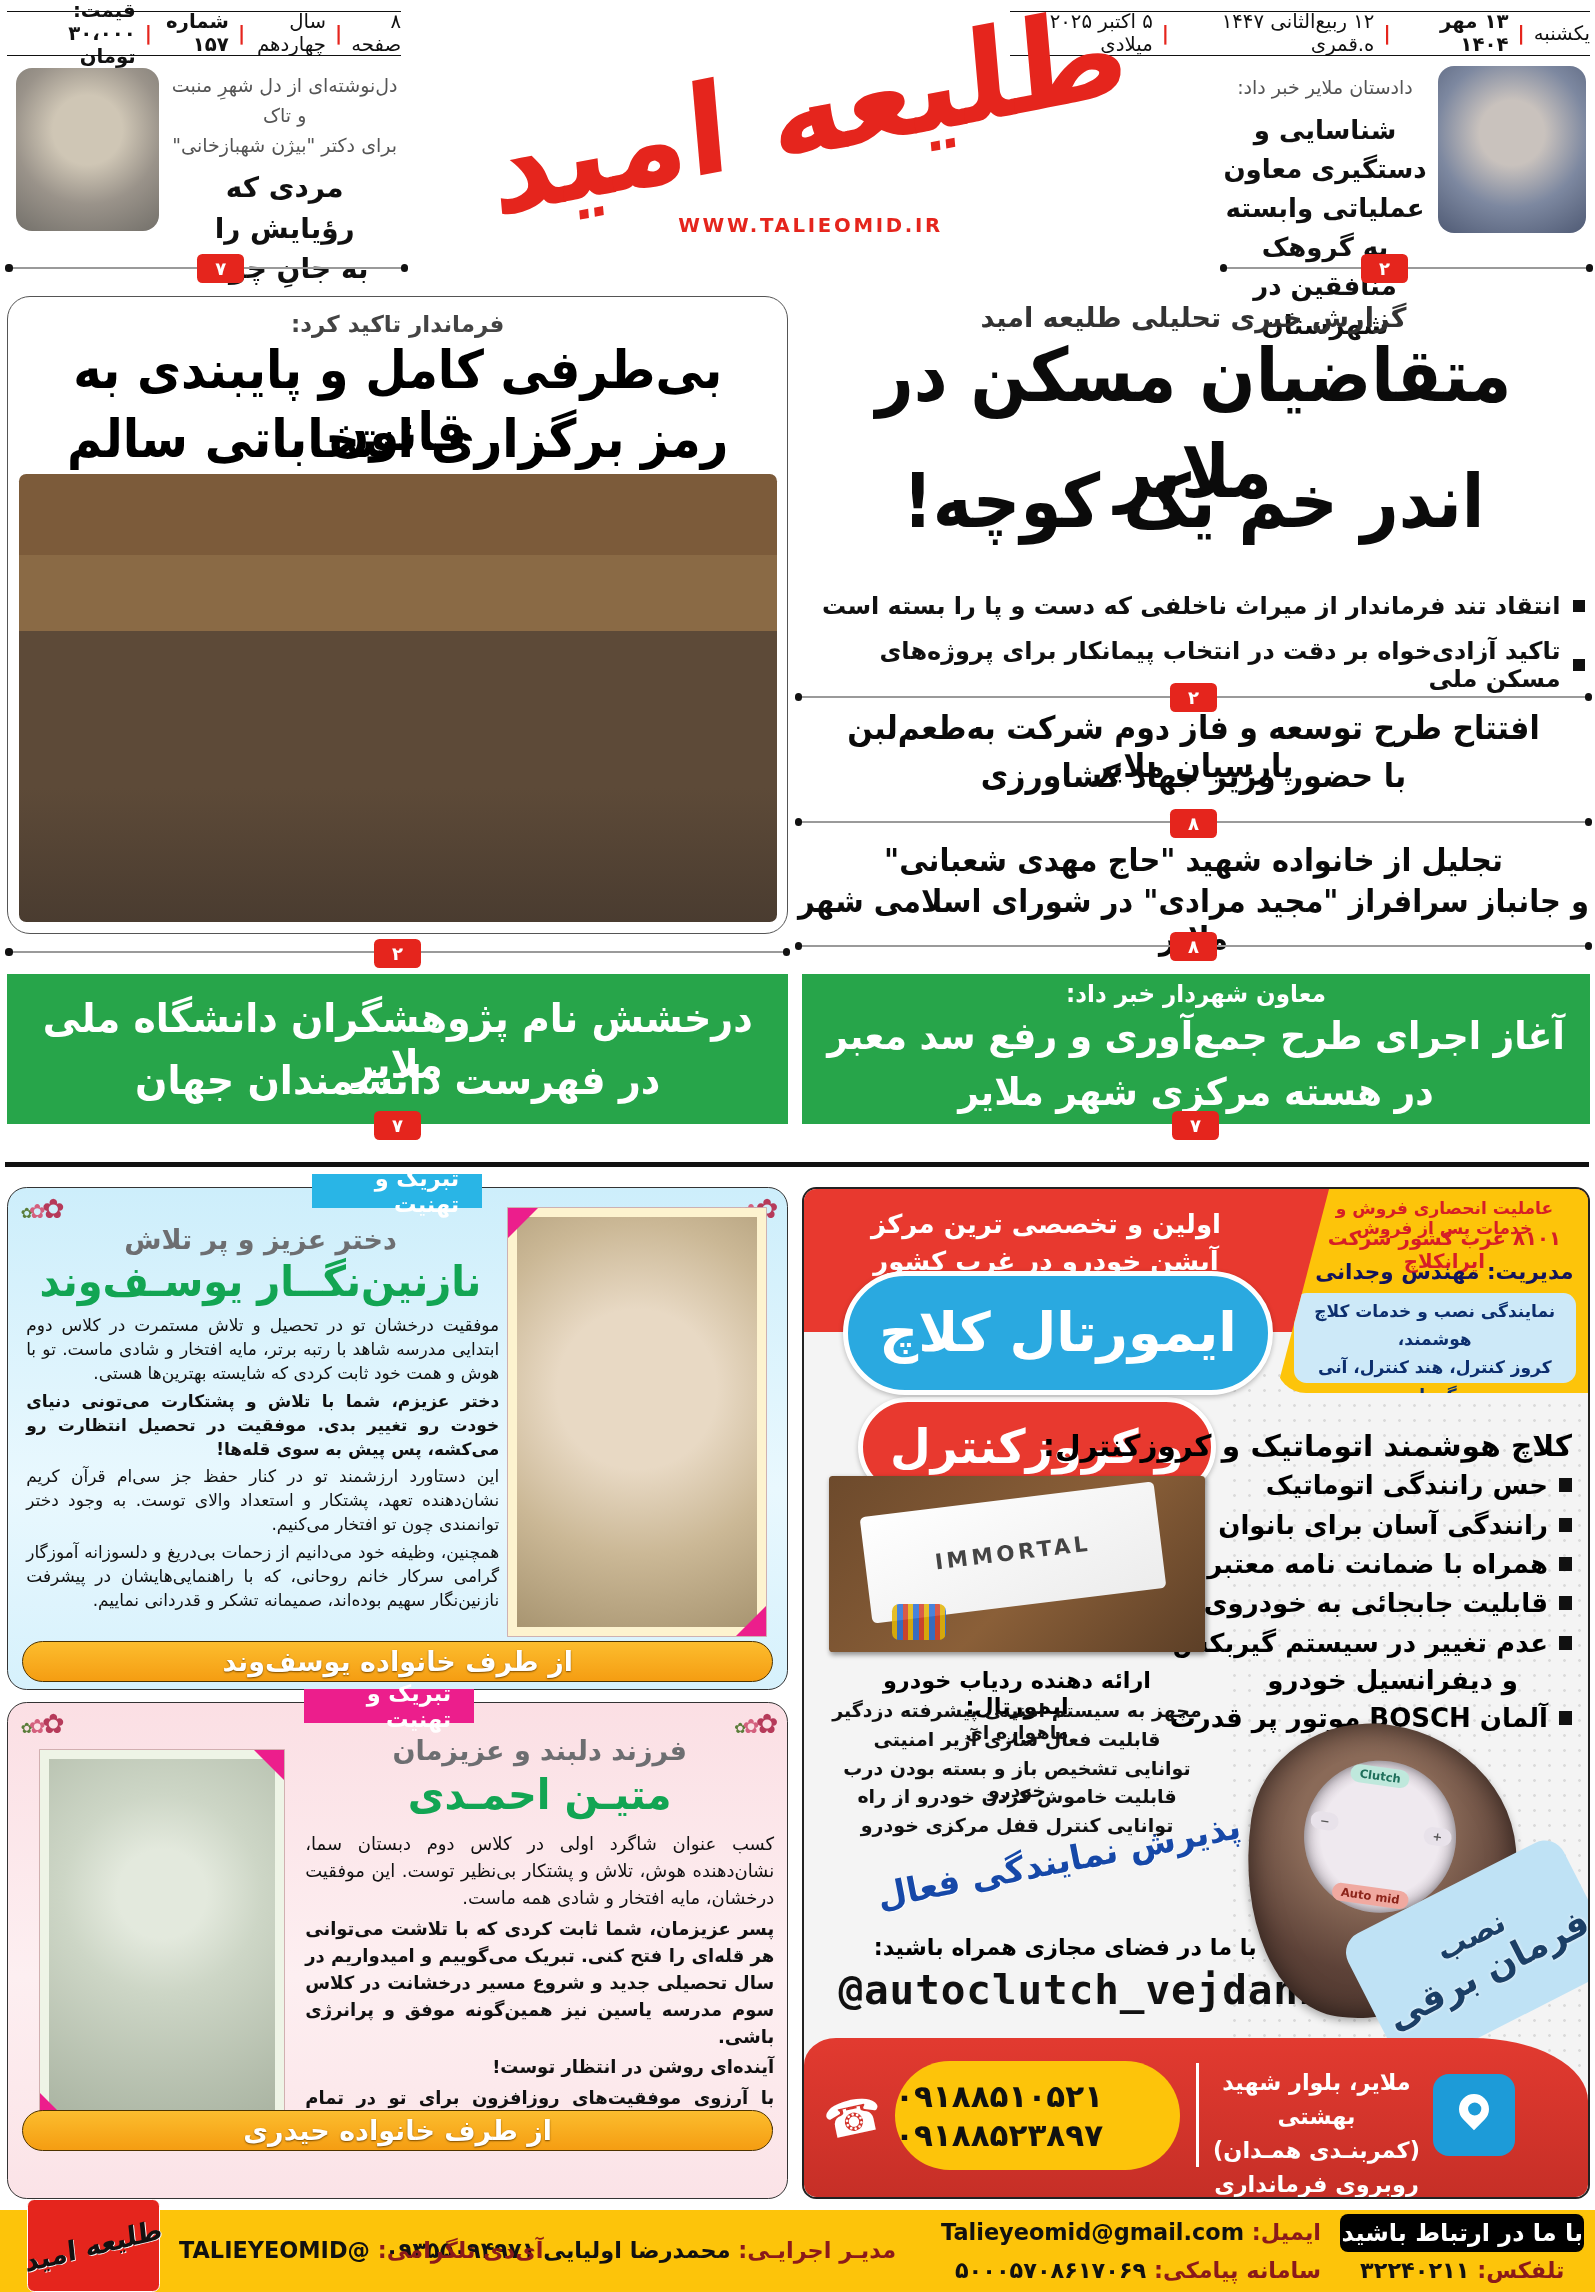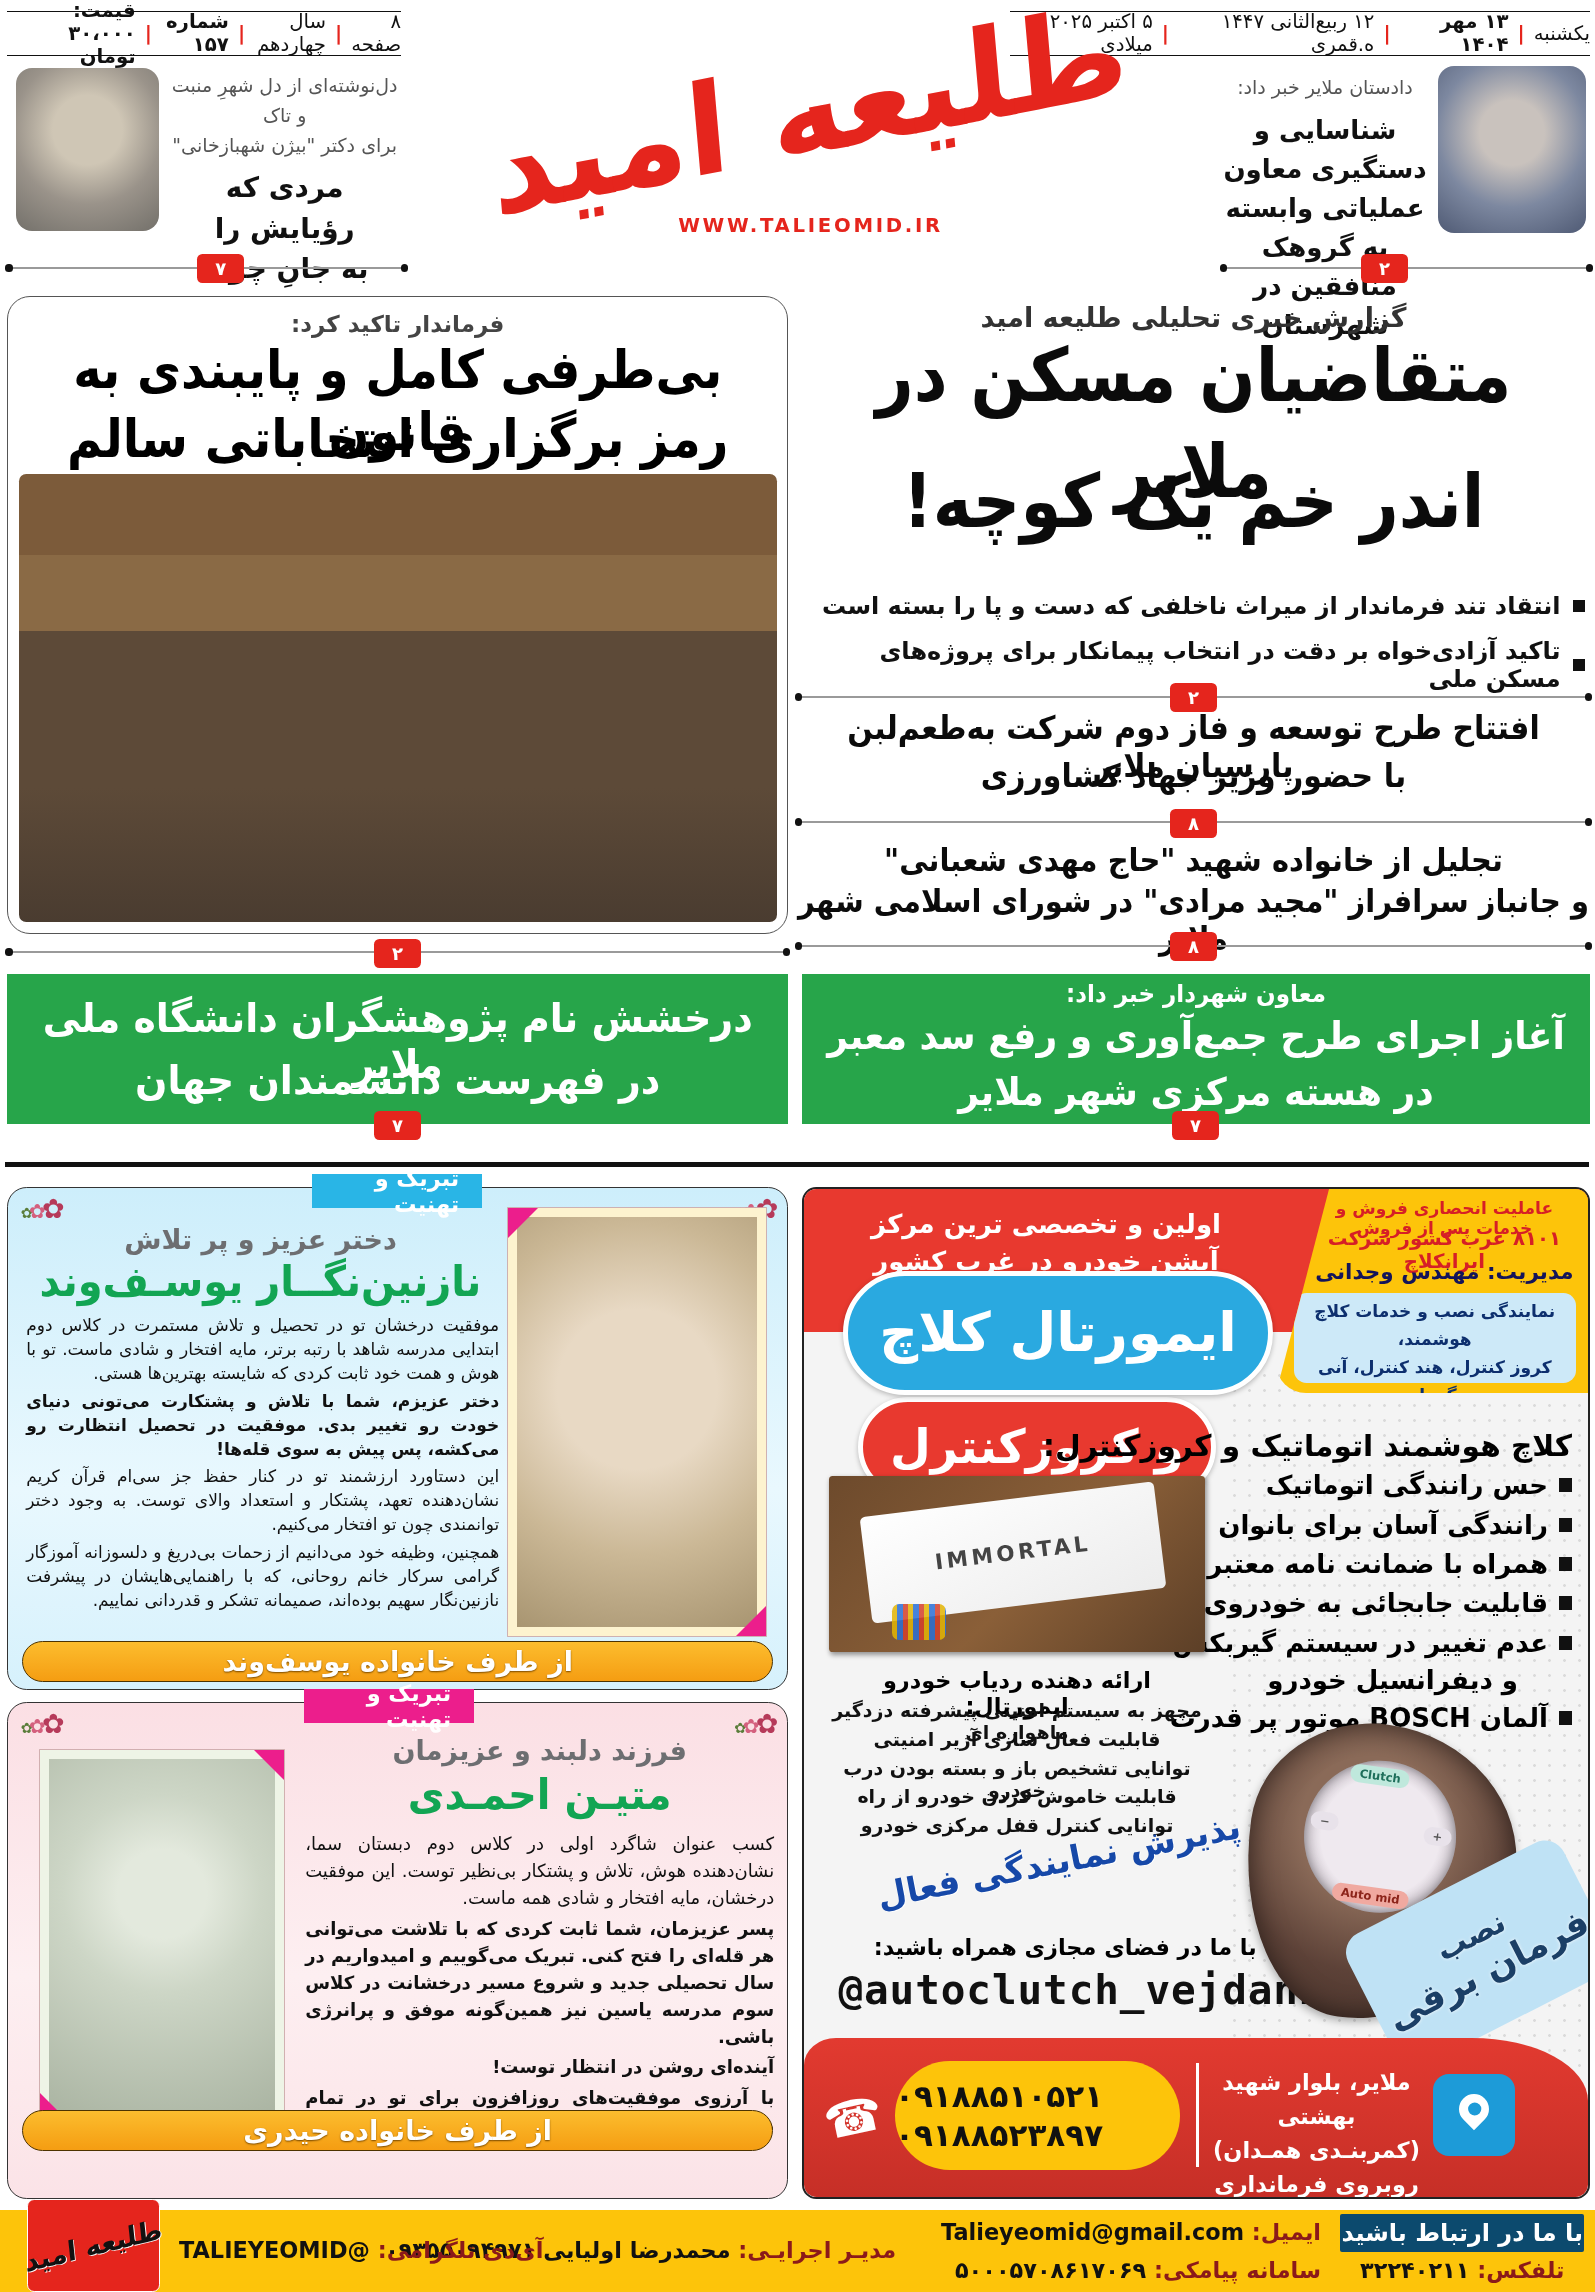--- a/index.html
+++ b/index.html
@@ -112,21 +112,21 @@
   .vline { position:absolute; left:392px; top:25px; width:2.7px; height:104px; background:#fff; }
   .ad-address { position:absolute; left:405px; top:27px; width:215px; text-align:center; color:#fff; font-weight:bold; font-size:22.4px; line-height:34px; }
   .pinbox { position:absolute; left:629px; top:36px; width:82px; height:82px; background:#1d9bd8; border-radius:16px; }
   .pin { position:absolute; left:26px; top:19.7px; width:30px; height:30px; background:#fff; border-radius:50% 50% 50% 0; transform:rotate(-45deg); }
   .pin::after { content:""; position:absolute; left:9px; top:9px; width:12.5px; height:12.5px; border-radius:50%; background:#1d9bd8; }
 
   
   .footer { left:0; top:2210px; width:1595px; height:82px; background:#fdc40a; } 
   .footer-logo { position:absolute; left:27px; top:-10.7px; width:133px; height:93px; background:#e5251d; border:1.8px solid #fff; border-radius:7.2px; display:flex; align-items:center; justify-content:center; }
   .footer-logo span { color:#111; font-weight:bold; font-size:27px; transform:rotate(-14deg) skewX(-8deg); text-shadow:0.9px 0.9px 0 #fff; white-space:nowrap; }
-  .f-contact { position:absolute; right:10.7px; top:3.6px; width:244px; height:38px; background:#0c4a6e; color:#fff; font-weight:bold; font-size:24px; display:flex; align-items:center; justify-content:center; border-radius:2px; }
+  .f-contact { position:absolute; right:10.7px; top:3.6px; width:244px; height:38px; background:#000000; color:#fff; font-weight:bold; font-size:24px; display:flex; align-items:center; justify-content:center; border-radius:8px; }
   .f-row { position:absolute; font-size:22.4px; font-weight:bold; color:#111; white-space:nowrap; }
   .f-label { color:#8b1a1a; }
 </style>
 </head>
 <body>
 
 <div class="page">
 
   <div class="abs meta-box meta-right">
     <span>یکشنبه</span>

